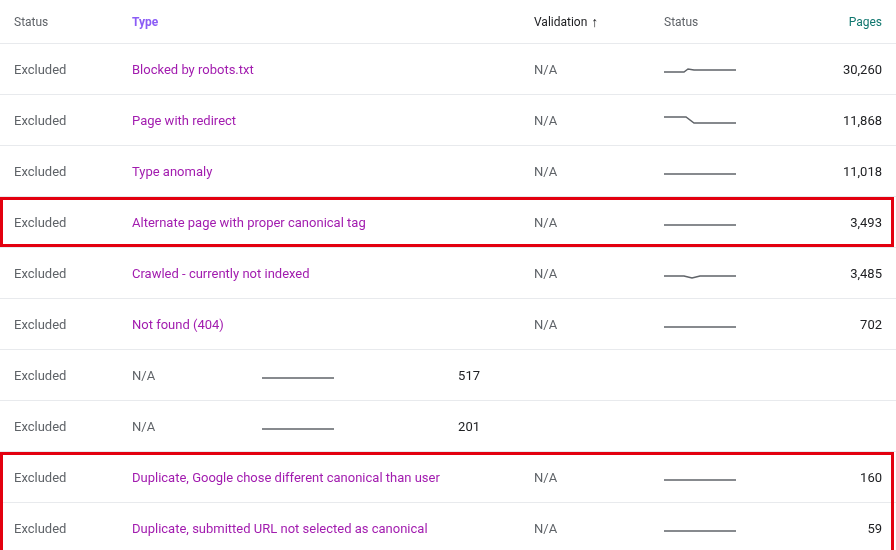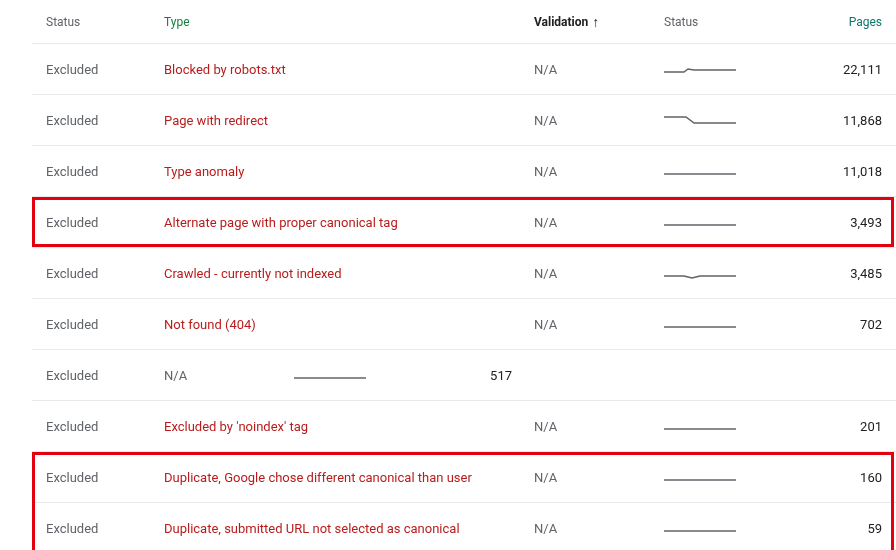--- a/index.html
+++ b/index.html
@@ -11,32 +11,31 @@
     color: #5f6368;
   }
   .table { width: 100%; }
   .row {
     display: flex;
     align-items: center;
     border-bottom: 1px solid #e8eaed;
     padding: 0 14px;
     height: 51px;
     position: relative;
-    margin-left: 32px;
   }
   .header-row {
     height: 44px;
     border-bottom: 1px solid #e8eaed;
   }
   .header-row .cell { color: #5f6368; font-size: 12px; }
-  .header-row .validation-cell { color: #202124; font-weight: 700; }
+  .header-row .validation-cell { color: #202124; font-weight: 400; }
   .cell { display: flex; align-items: center; }
   .status-cell { width: 118px; }
-  .type-cell  { flex: 1 1 auto; color: #b91c1c; }
-  .header-row .type-cell { color: #15803d; }
+  .type-cell  { flex: 1 1 auto; color: #a21caf; }
+  .header-row .type-cell { color: #8b5cf6; font-weight: bold; }
   .validation-cell { width: 130px; }
   .trend-cell { width: 140px; justify-content: flex-start; }
   .header-row .trend-cell { color: #5f6368; }
   .pages-cell { width: 78px; justify-content: flex-end; color: #202124; }
   .header-row .pages-cell { color: #0f766e; }
   .sort-arrow { margin-left: 4px; font-size: 14px; line-height: 1; }
   .spark { width: 72px; height: 18px; }
   .spark path { stroke: #5f6368; stroke-width: 1.5; fill: none; }
   .highlight-box {
     position: absolute;
@@ -66,21 +65,21 @@
   <div id="rows-host">
       <div class="row">
         <div class="cell status-cell">Excluded</div>
         <div class="cell type-cell">Blocked by robots.txt</div>
         <div class="cell validation-cell">N/A</div>
         <div class="cell trend-cell">
           <svg class="spark" viewBox="0 0 72 18">
             <path d="M0 12 L20 12 L24 9 L30 10 L72 10"></path>
           </svg>
         </div>
-        <div class="cell pages-cell">22,111</div>
+        <div class="cell pages-cell">30,260</div>
       </div>
       <div class="row">
         <div class="cell status-cell">Excluded</div>
         <div class="cell type-cell">Page with redirect</div>
         <div class="cell validation-cell">N/A</div>
         <div class="cell trend-cell">
           <svg class="spark" viewBox="0 0 72 18">
             <path d="M0 6 L22 6 L30 12 L72 12"></path>
           </svg>
         </div>
@@ -136,21 +135,20 @@
         <div class="cell validation-cell">N/A</div>
         <div class="cell trend-cell">
           <svg class="spark" viewBox="0 0 72 18">
             <path d="M0 12 L72 12"></path>
           </svg>
         </div>
         <div class="cell pages-cell">517</div>
       </div>
       <div class="row">
         <div class="cell status-cell">Excluded</div>
-        <div class="cell type-cell">Excluded by 'noindex' tag</div>
         <div class="cell validation-cell">N/A</div>
         <div class="cell trend-cell">
           <svg class="spark" viewBox="0 0 72 18">
             <path d="M0 12 L72 12"></path>
           </svg>
         </div>
         <div class="cell pages-cell">201</div>
       </div>
       <div class="row">
         <div class="cell status-cell">Excluded</div>

